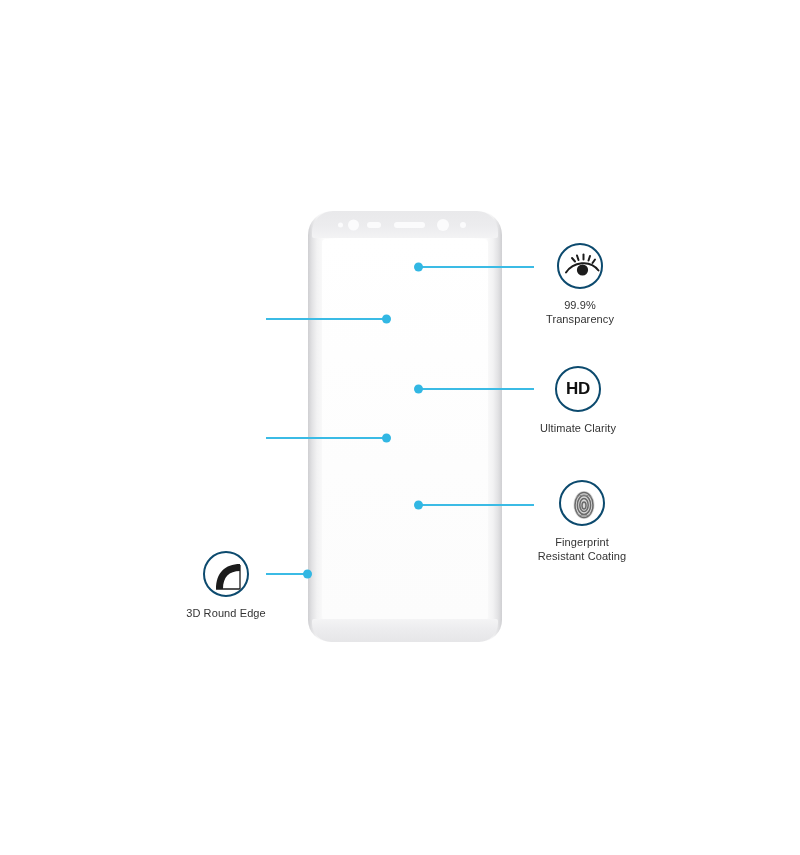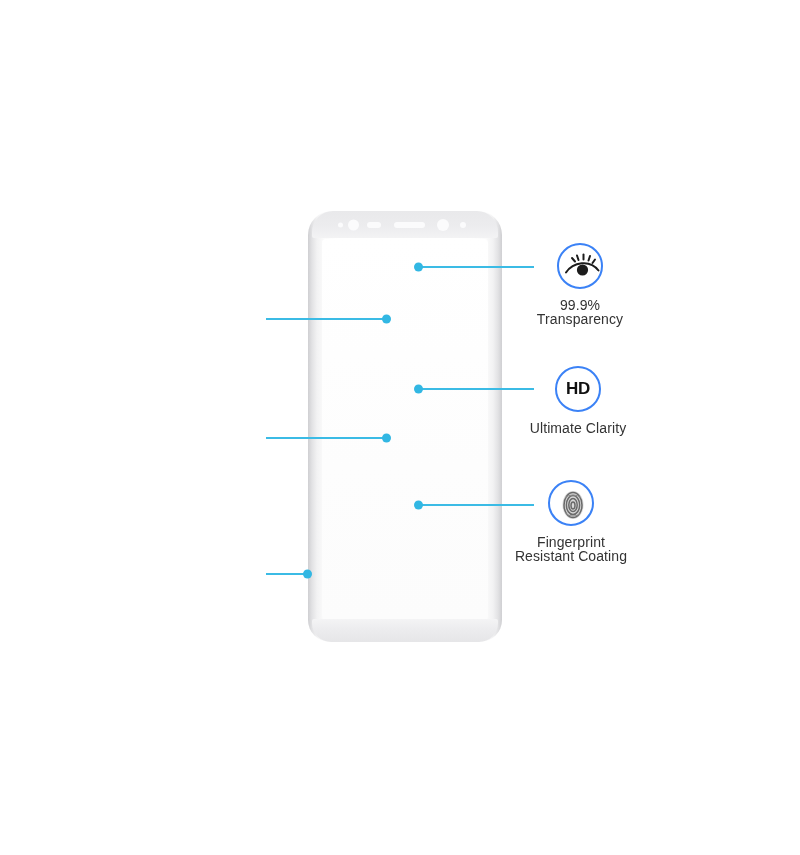--- a/index.html
+++ b/index.html
@@ -72,29 +72,29 @@
 
   
   .feature {
     position: absolute;
     width: 140px;
     text-align: center;
   }
   .icon-circle {
     width: 46px; height: 46px;
     margin: 0 auto;
-    border: 2px solid #3b82f6;
+    border: 2px solid #0c4a6e;
     border-radius: 50%;
     position: relative;
     background: #fff;
     overflow: hidden;
   }
   .feat-label {
     margin-top: 9px;
-    font-size: 14px;
+    font-size: 11px;
     line-height: 14px;
     color: #333333;
     white-space: pre-line;
     letter-spacing: 0.1px;
   }
   .hd-text {
     position: absolute;
     inset: 0;
     display: flex;
     align-items: center;
@@ -163,20 +163,29 @@
   <div class="connector" style="left:266px; top:437px; width:121px;">
     <span class="connector-dot right"></span>
   </div>
 
   <div class="connector" style="left:266px; top:573px; width:42px;">
     <span class="connector-dot right"></span>
   </div>
 
 
 
+  <div class="feature" style="left:156px; top:551px;">
+    <div class="icon-circle">
+      <svg viewBox="0 0 46 46" width="46" height="46" aria-hidden="true">
+        <path d="M11 36 L35 36 L35 12" stroke="#1c1c1c" stroke-width="1.3" fill="none"></path>
+        <path d="M11 36 C11 20 20 11 35 11 L35 18 C24 18 18 24 18 36 Z" fill="#1c1c1c"></path>
+      </svg>
+    </div>
+    <div class="feat-label">3D Round Edge</div>
+  </div>
 
   <div class="feature" style="left:510px; top:243px;">
     <div class="icon-circle">
       <svg viewBox="0 0 46 46" width="46" height="46" aria-hidden="true">
         <g stroke="#1c1c1c" stroke-width="2" fill="none" stroke-linecap="round">
           <path d="M7 27.5 C14 17 31 14 39.5 25.5"></path>
           <path d="M18 10.5 L19.5 15"></path>
           <path d="M24.5 9.5 L24.5 14.5"></path>
           <path d="M31 11 L29.5 15.5"></path>
           <path d="M13 13 L16 16.5"></path>
@@ -189,21 +198,21 @@
 Transparency</div>
   </div>
 
   <div class="feature" style="left:508px; top:366px;">
     <div class="icon-circle">
       <span class="hd-text">HD</span>
     </div>
     <div class="feat-label">Ultimate Clarity</div>
   </div>
 
-  <div class="feature" style="left:501px; top:480px;">
+  <div class="feature" style="left:512px; top:480px;">
     <div class="icon-circle">
       <svg viewBox="0 0 46 46" width="46" height="46" aria-hidden="true">
         <ellipse cx="23" cy="23" rx="10.5" ry="14" fill="#d8d8d8"></ellipse>
         <g stroke="#6a6a6a" fill="none" stroke-width="1.5">
           <ellipse cx="23" cy="23" rx="9" ry="12.5"></ellipse>
           <ellipse cx="23" cy="23" rx="6.6" ry="9.6"></ellipse>
           <ellipse cx="23" cy="23" rx="4.2" ry="6.6"></ellipse>
           <ellipse cx="23" cy="23.5" rx="2" ry="3.4"></ellipse>
         </g>
         <g stroke="#8a8a8a" stroke-width="1" fill="none">

